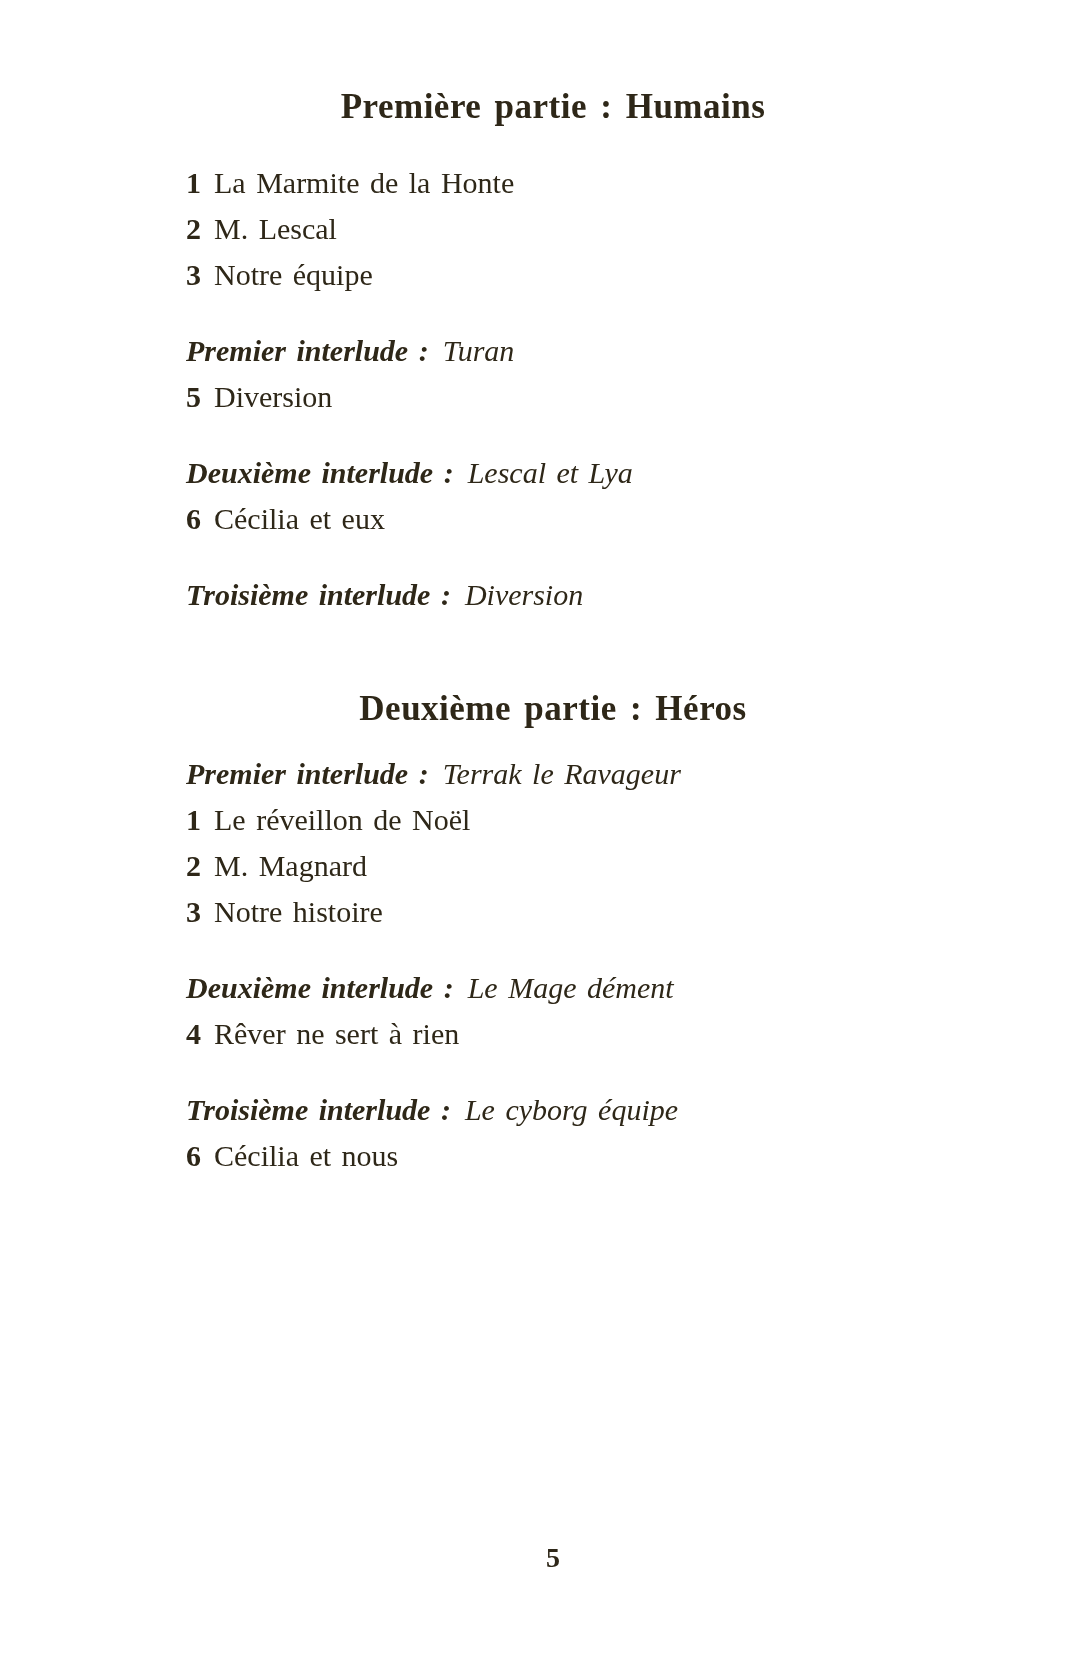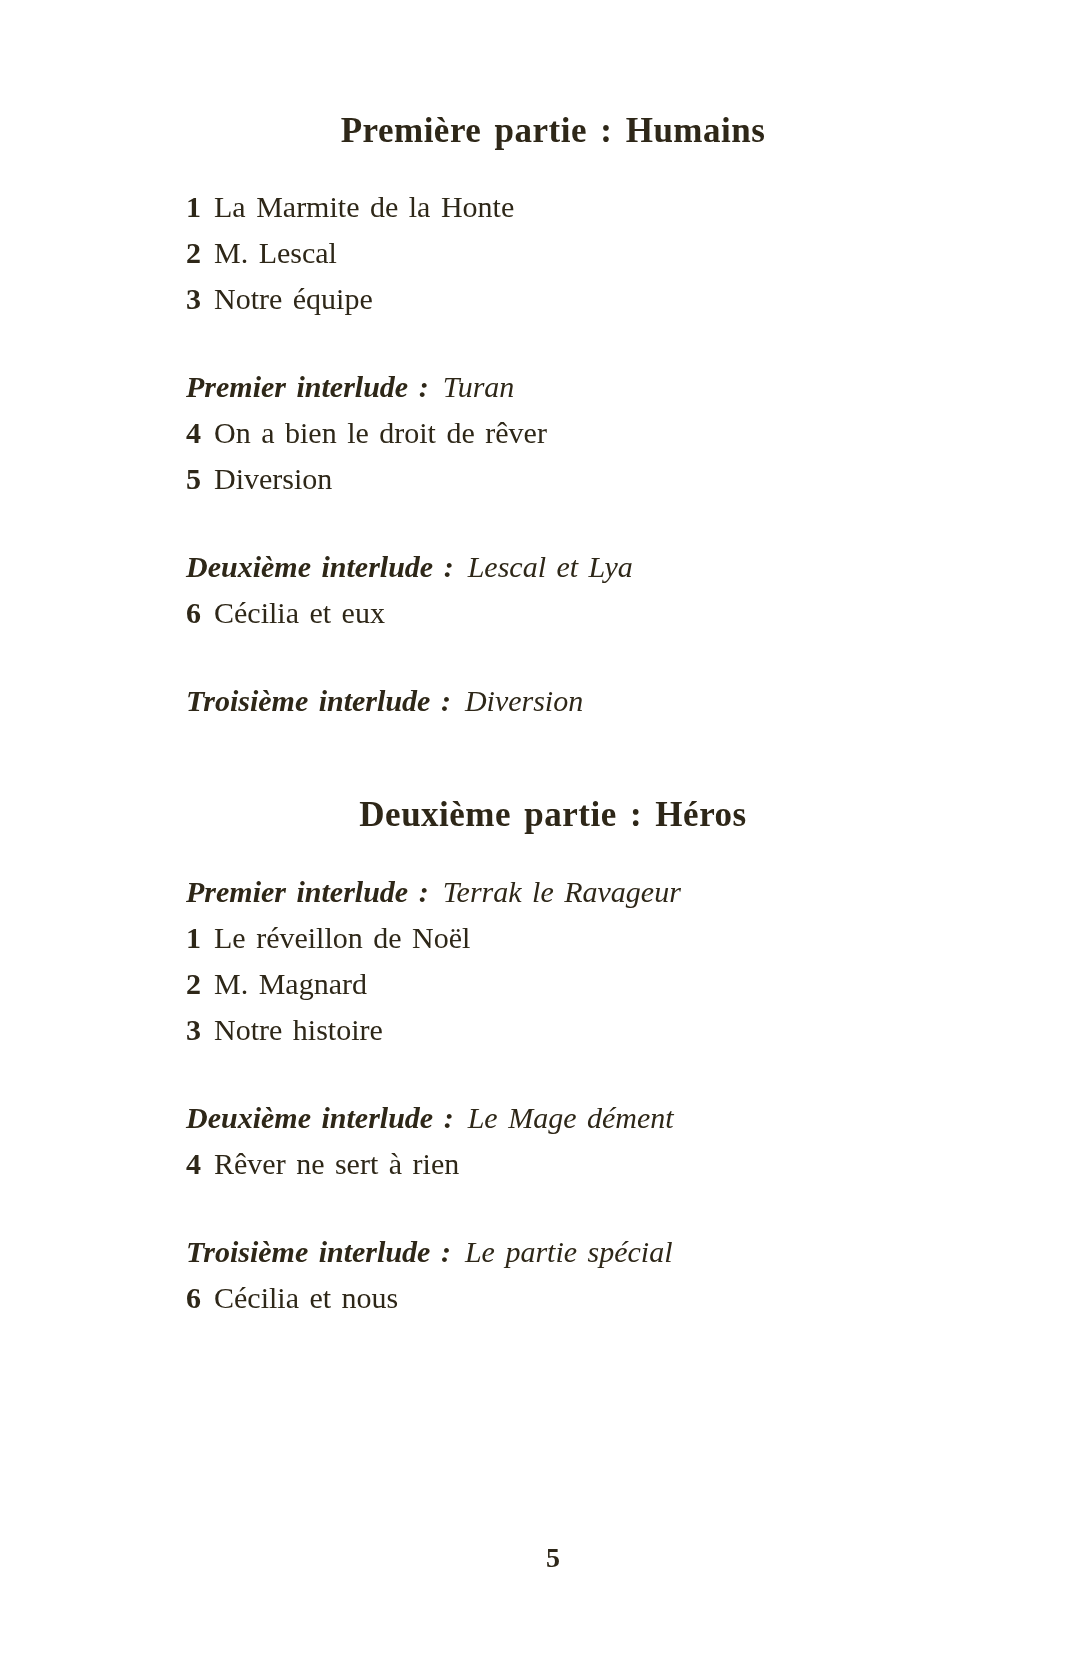--- a/index.html
+++ b/index.html
@@ -13,39 +13,39 @@
     position: relative;
     font-family: "Liberation Serif", "DejaVu Serif", serif;
     color: #2e2718;
     overflow: hidden;
   }
   .toc {
     position: absolute;
     left: 186px;
     top: 0;
     width: 734px;
-    padding-top: 108px;
+    padding-top: 84px;
   }
   .part-title {
     font-size: 35px;
     font-weight: 700;
     line-height: 46px;
     text-align: center;
     letter-spacing: 0.5px;
     word-spacing: 4px;
   }
   .part-title.pt1 { margin-bottom: 30px; }
   .part-title.pt2 { margin-top: 68px; margin-bottom: -11px; }
   .entry {
     font-size: 30px;
     line-height: 46px;
     word-spacing: 3px;
     white-space: nowrap;
   }
-  .entry.interlude { margin-top: 42px; }
+  .entry.interlude { margin-top: 30px; }
   .num {
     font-weight: 700;
     margin-right: 13px;
   }
   .ihead {
     font-weight: 700;
     font-style: italic;
     margin-right: 14px;
   }
   .isub {
@@ -76,23 +76,20 @@
     <span class="num">2</span><span class="label">M. Lescal</span>
   </div>
   <div class="entry chapter">
     <span class="num">3</span><span class="label">Notre équipe</span>
   </div>
 
   <div class="entry interlude">
     <span class="ihead">Premier interlude :</span><span class="isub">Turan</span>
   </div>
   <div class="entry chapter">
-    <span class="num">4</span><span class="label">On a bien le droit de rêver</span>
-  </div>
-  <div class="entry chapter">
     <span class="num">5</span><span class="label">Diversion</span>
   </div>
 
   <div class="entry interlude">
     <span class="ihead">Deuxième interlude :</span><span class="isub">Lescal et Lya</span>
   </div>
   <div class="entry chapter">
     <span class="num">6</span><span class="label">Cécilia et eux</span>
   </div>
 
@@ -116,21 +113,21 @@
   </div>
 
   <div class="entry interlude">
     <span class="ihead">Deuxième interlude :</span><span class="isub">Le Mage dément</span>
   </div>
   <div class="entry chapter">
     <span class="num">4</span><span class="label">Rêver ne sert à rien</span>
   </div>
 
   <div class="entry interlude">
-    <span class="ihead">Troisième interlude :</span><span class="isub">Le partie spécial</span>
+    <span class="ihead">Troisième interlude :</span><span class="isub">Le cyborg équipe</span>
   </div>
   <div class="entry chapter">
     <span class="num">6</span><span class="label">Cécilia et nous</span>
   </div>
 
 </div>
 
 <div class="pagenum">5</div>
 
 </body></html>

